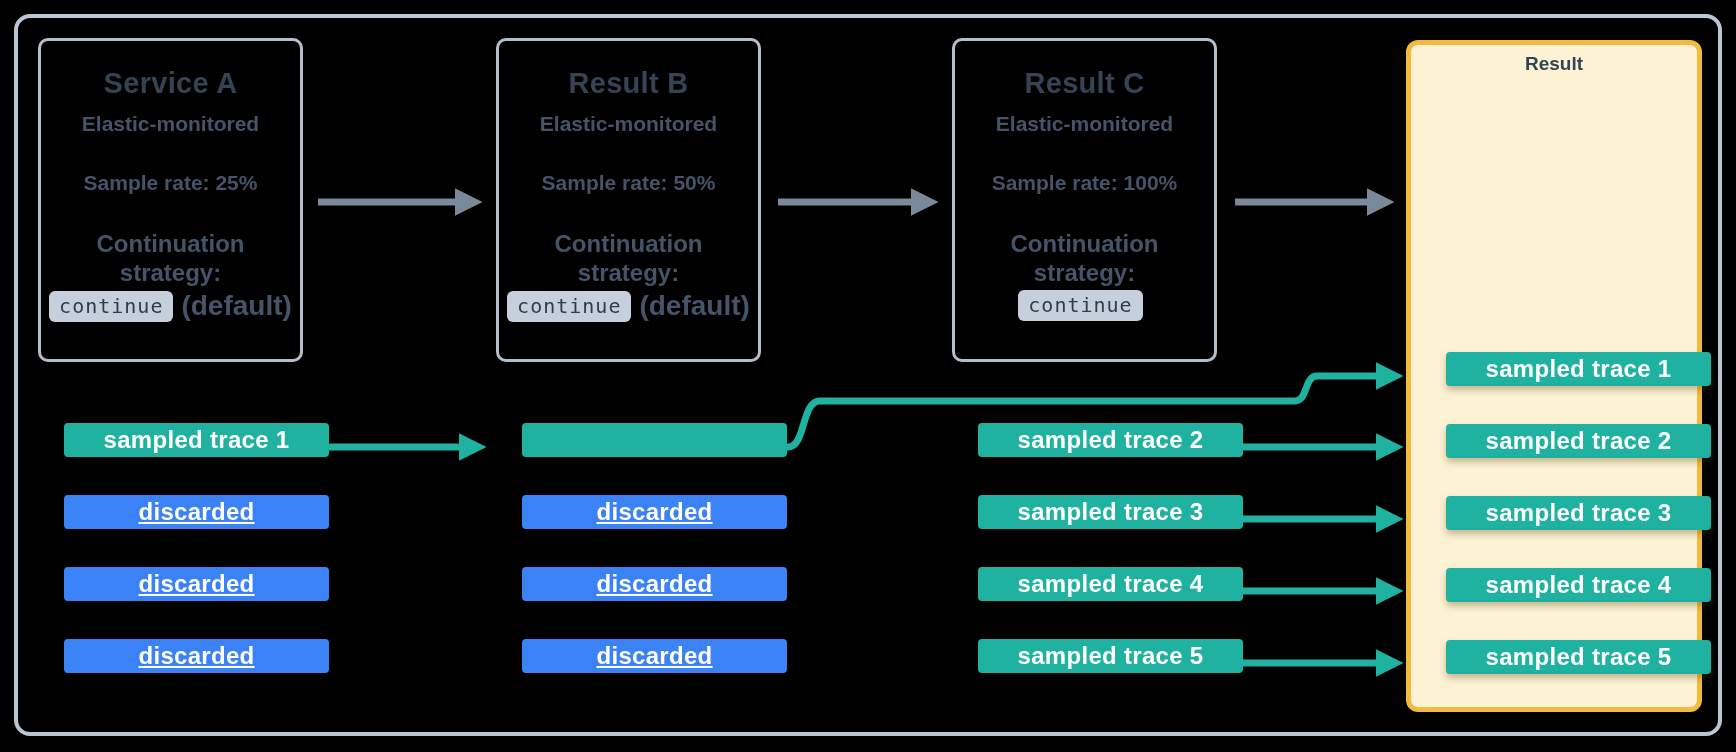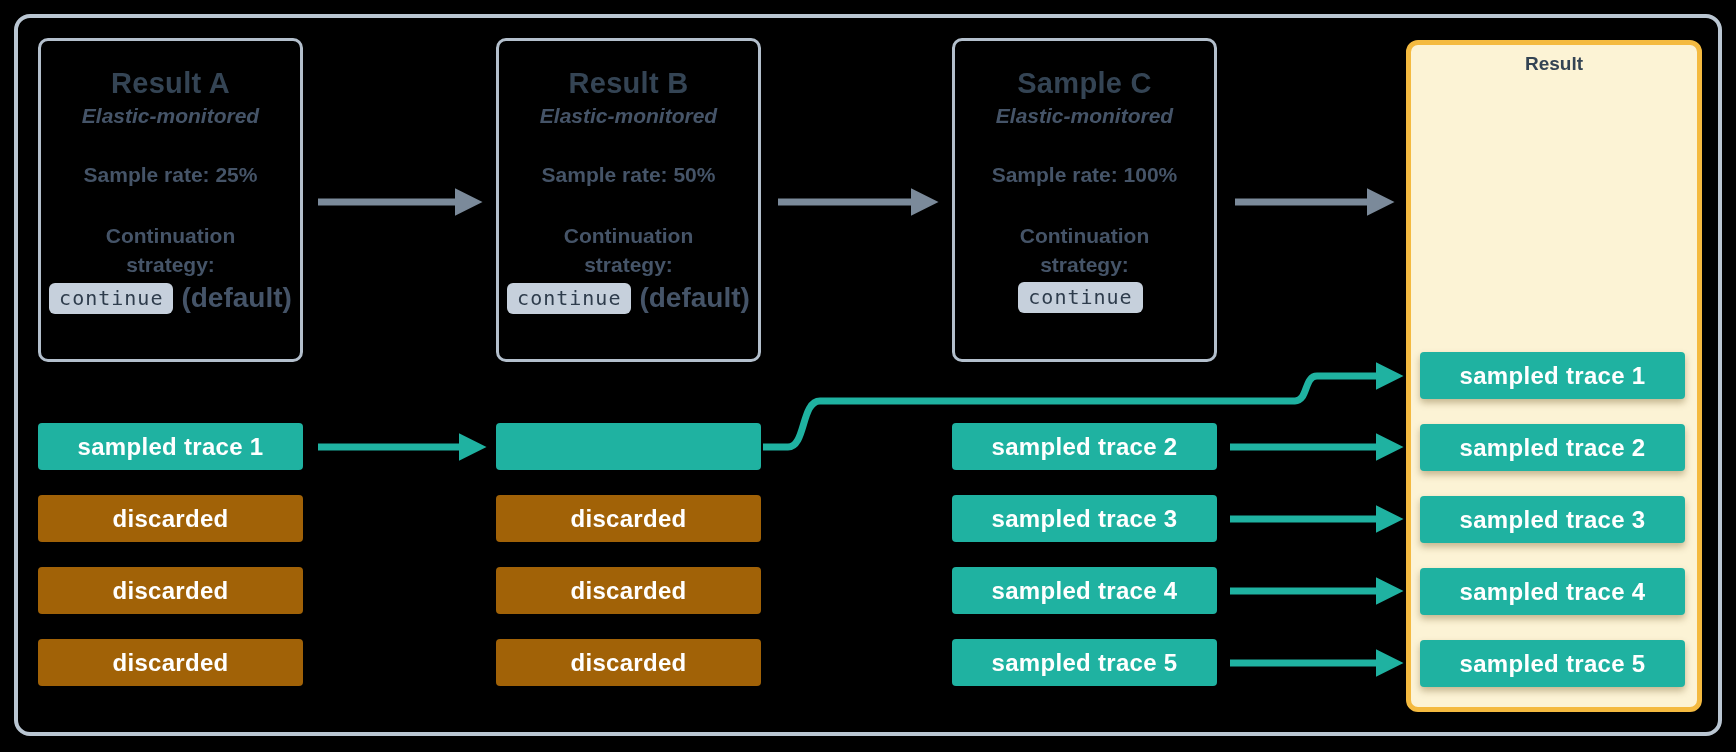--- a/index.html
+++ b/index.html
@@ -10,45 +10,45 @@
   .outer-frame{
     position:absolute;left:14px;top:14px;width:1708px;height:722px;
     border:4px solid #BAC6D2;border-radius:16px;box-sizing:border-box;
   }
   .service-box{
     position:absolute;top:38px;width:265px;height:324px;box-sizing:border-box;
     border:3px solid #B3BFCC;border-radius:10px;
     display:flex;flex-direction:column;align-items:center;text-align:center;
   }
   .service-title{margin-top:26px;font-size:29px;font-weight:700;color:#344454;letter-spacing:.3px;}
-  .service-sub{margin-top:4px;font-size:21px;font-weight:600;color:#455468;font-style:italic;}
+  .service-sub{margin-top:12px;font-size:21px;font-weight:600;color:#455468;}
   .service-rate{margin-top:35px;font-size:21px;font-weight:600;color:#455468;}
   .strategy-label{
-    margin-top:34px;font-size:21px;font-weight:600;color:#455468;
+    margin-top:34px;font-size:24px;font-weight:600;color:#455468;
     line-height:29px;max-width:170px;
   }
   .strategy-row{margin-top:3px;display:flex;align-items:center;gap:8px;}
   .code-chip{
     background:#C6D0DC;color:#2E3C4C;border-radius:6px;padding:3px 10px 4px;
     font-family:"DejaVu Sans Mono","Liberation Mono",monospace;
     font-size:20px;font-weight:500;letter-spacing:1px;
   }
   .strategy-note{font-size:28px;font-weight:600;color:#455468;}
   .result-panel{
     position:absolute;left:1406px;top:40px;width:296px;height:672px;box-sizing:border-box;
     background:#FCF3D5;border:5px solid #F4BA40;border-radius:12px;text-align:center;
   }
   .result-title{margin-top:8px;font-size:19px;font-weight:700;color:#344454;}
   .badge{
-    position:absolute;width:265px;height:47px;border-radius:4px;box-sizing:border-box;
+    position:absolute;width:265px;height:34px;border-radius:4px;box-sizing:border-box;
     display:flex;align-items:center;justify-content:center;
-    color:#fff;font-size:24px;font-weight:600;letter-spacing:.3px;
+    color:#fff;font-size:24px;font-weight:600;letter-spacing:.3px;margin-left:26px;
   }
   .badge.sampled{background:#1FB2A1;}
-  .badge.discarded{background:#a16207;}
+  .badge.discarded{background:#3b82f6;text-decoration:underline;}
   .badge.shadow{box-shadow:0 4px 7px rgba(95,70,15,.35);}
   .flow-svg{position:absolute;left:0;top:0;pointer-events:none;}
 </style>
 </head>
 <body>
 
 <div class="canvas">
 
   <div class="outer-frame"></div>
 
@@ -70,21 +70,21 @@
       <path d="M318 447 H462" marker-end="url(#head-teal)"></path>
       <path d="M763 447 H788 C806 447 801 401 820 401 H1295 C1308 401 1304 376 1317 376 H1379" marker-end="url(#head-teal)"></path>
       <path d="M1230 447 H1379" marker-end="url(#head-teal)"></path>
       <path d="M1230 519 H1379" marker-end="url(#head-teal)"></path>
       <path d="M1230 591 H1379" marker-end="url(#head-teal)"></path>
       <path d="M1230 663 H1379" marker-end="url(#head-teal)"></path>
     </g>
   </svg>
 
   <div class="service-box" style="left:38px">
-    <div class="service-title">Result A</div>
+    <div class="service-title">Service A</div>
     <div class="service-sub">Elastic-monitored</div>
     <div class="service-rate">Sample rate: 25%</div>
     <div class="strategy-label">Continuation strategy:</div>
     <div class="strategy-row">
       <span class="code-chip">continue</span>
       <span class="strategy-note">(default)</span>
     </div>
   </div>
 
   <div class="service-box" style="left:496px">
@@ -92,21 +92,21 @@
     <div class="service-sub">Elastic-monitored</div>
     <div class="service-rate">Sample rate: 50%</div>
     <div class="strategy-label">Continuation strategy:</div>
     <div class="strategy-row">
       <span class="code-chip">continue</span>
       <span class="strategy-note">(default)</span>
     </div>
   </div>
 
   <div class="service-box" style="left:952px">
-    <div class="service-title">Sample C</div>
+    <div class="service-title">Result C</div>
     <div class="service-sub">Elastic-monitored</div>
     <div class="service-rate">Sample rate: 100%</div>
     <div class="strategy-label">Continuation strategy:</div>
     <div class="strategy-row">
       <span class="code-chip">continue</span>
       <span class="strategy-note"></span>
     </div>
   </div>
 
   <div class="result-panel">

